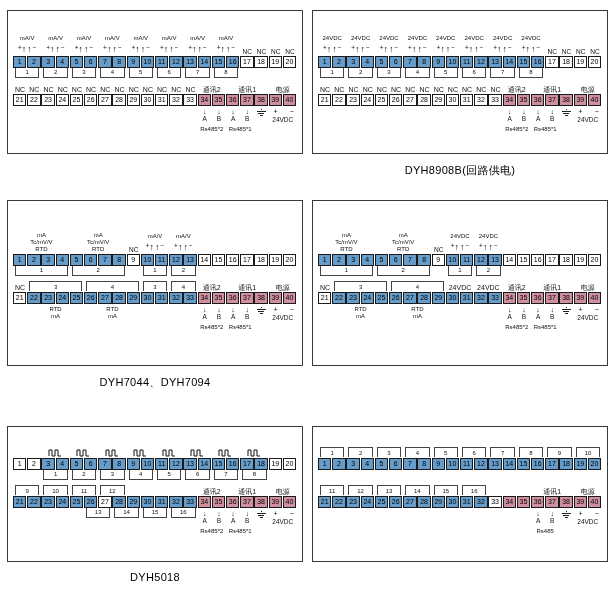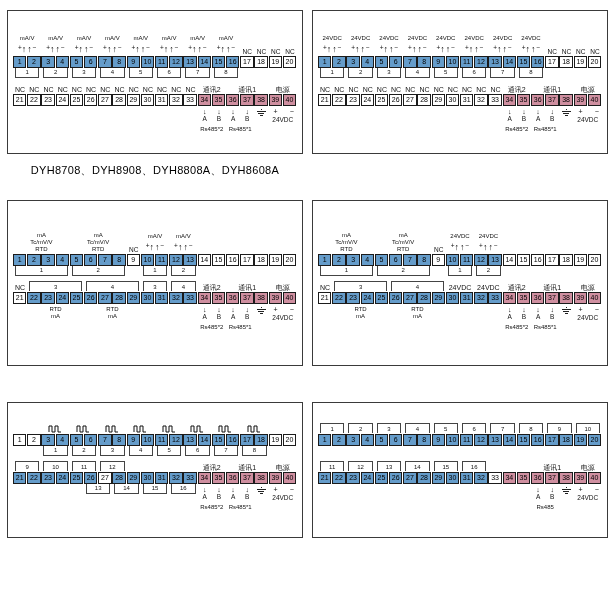--- a/index.html
+++ b/index.html
@@ -181,21 +181,20 @@
               <i class="g2"></i>
               <i class="g3"></i>
             </div>
             <div class="it t-rs" style="left: 198.8px; width: 56.8px;">Rs485*1</div>
             <div class="it t-pwr" style="left: 255.6px; width: 28.4px;">
               <div class="pp">+ −</div>
               <div class="pl">24VDC</div>
             </div>
           </div>
         </div>
-        <div class="caption">DYH8708、DYH8908、DYH8808A、DYH8608A</div>
       </div>
       <div class="pblock">
         <div class="panel r1">
           <div class="band1">
             <div class="it t-v24" style="left: 0px; width: 28.4px;">
               <div class="sl">24VDC</div>
               <div class="sa"><span>+</span>↑↑<span>−</span></div>
             </div>
             <div class="it t-v24" style="left: 28.4px; width: 28.4px;">
               <div class="sl">24VDC</div>
@@ -326,20 +325,21 @@
               <i class="g2"></i>
               <i class="g3"></i>
             </div>
             <div class="it t-rs" style="left: 198.8px; width: 56.8px;">Rs485*1</div>
             <div class="it t-pwr" style="left: 255.6px; width: 28.4px;">
               <div class="pp">+ −</div>
               <div class="pl">24VDC</div>
             </div>
           </div>
         </div>
+        <div class="caption">DYH8908B(回路供电)</div>
       </div>
     </div>
   <div class="row m2" id="prow2">
       <div class="pblock">
         <div class="panel r2">
           <div class="band1">
             <div class="it t-univ" style="left: 0px; width: 56.8px;">
               <div class="ul">mA</div>
               <div class="ul">Tc/mV/V</div>
               <div class="ul">RTD</div>
@@ -451,20 +451,21 @@
               <i class="g2"></i>
               <i class="g3"></i>
             </div>
             <div class="it t-rs" style="left: 198.8px; width: 56.8px;">Rs485*1</div>
             <div class="it t-pwr" style="left: 255.6px; width: 28.4px;">
               <div class="pp">+ −</div>
               <div class="pl">24VDC</div>
             </div>
           </div>
         </div>
+        <div class="caption">DYH7044、DYH7094</div>
       </div>
       <div class="pblock">
         <div class="panel r2">
           <div class="band1">
             <div class="it t-univ" style="left: 0px; width: 56.8px;">
               <div class="ul">mA</div>
               <div class="ul">Tc/mV/V</div>
               <div class="ul">RTD</div>
             </div>
             <div class="it t-univ" style="left: 56.8px; width: 56.8px;">
@@ -719,20 +720,21 @@
               <i class="g2"></i>
               <i class="g3"></i>
             </div>
             <div class="it t-rs" style="left: 198.8px; width: 56.8px;">Rs485*1</div>
             <div class="it t-pwr" style="left: 255.6px; width: 28.4px;">
               <div class="pp">+ −</div>
               <div class="pl">24VDC</div>
             </div>
           </div>
         </div>
+        <div class="caption">DYH5018</div>
       </div>
       <div class="pblock">
         <div class="panel r3">
           <div class="band1">
             <div class="it t-cont" style="left: 2px; width: 24.4px;">1</div>
             <div class="it t-cont" style="left: 30.4px; width: 24.4px;">2</div>
             <div class="it t-cont" style="left: 58.8px; width: 24.4px;">3</div>
             <div class="it t-cont" style="left: 87.2px; width: 24.4px;">4</div>
             <div class="it t-cont" style="left: 115.6px; width: 24.4px;">5</div>
             <div class="it t-cont" style="left: 144px; width: 24.4px;">6</div>

